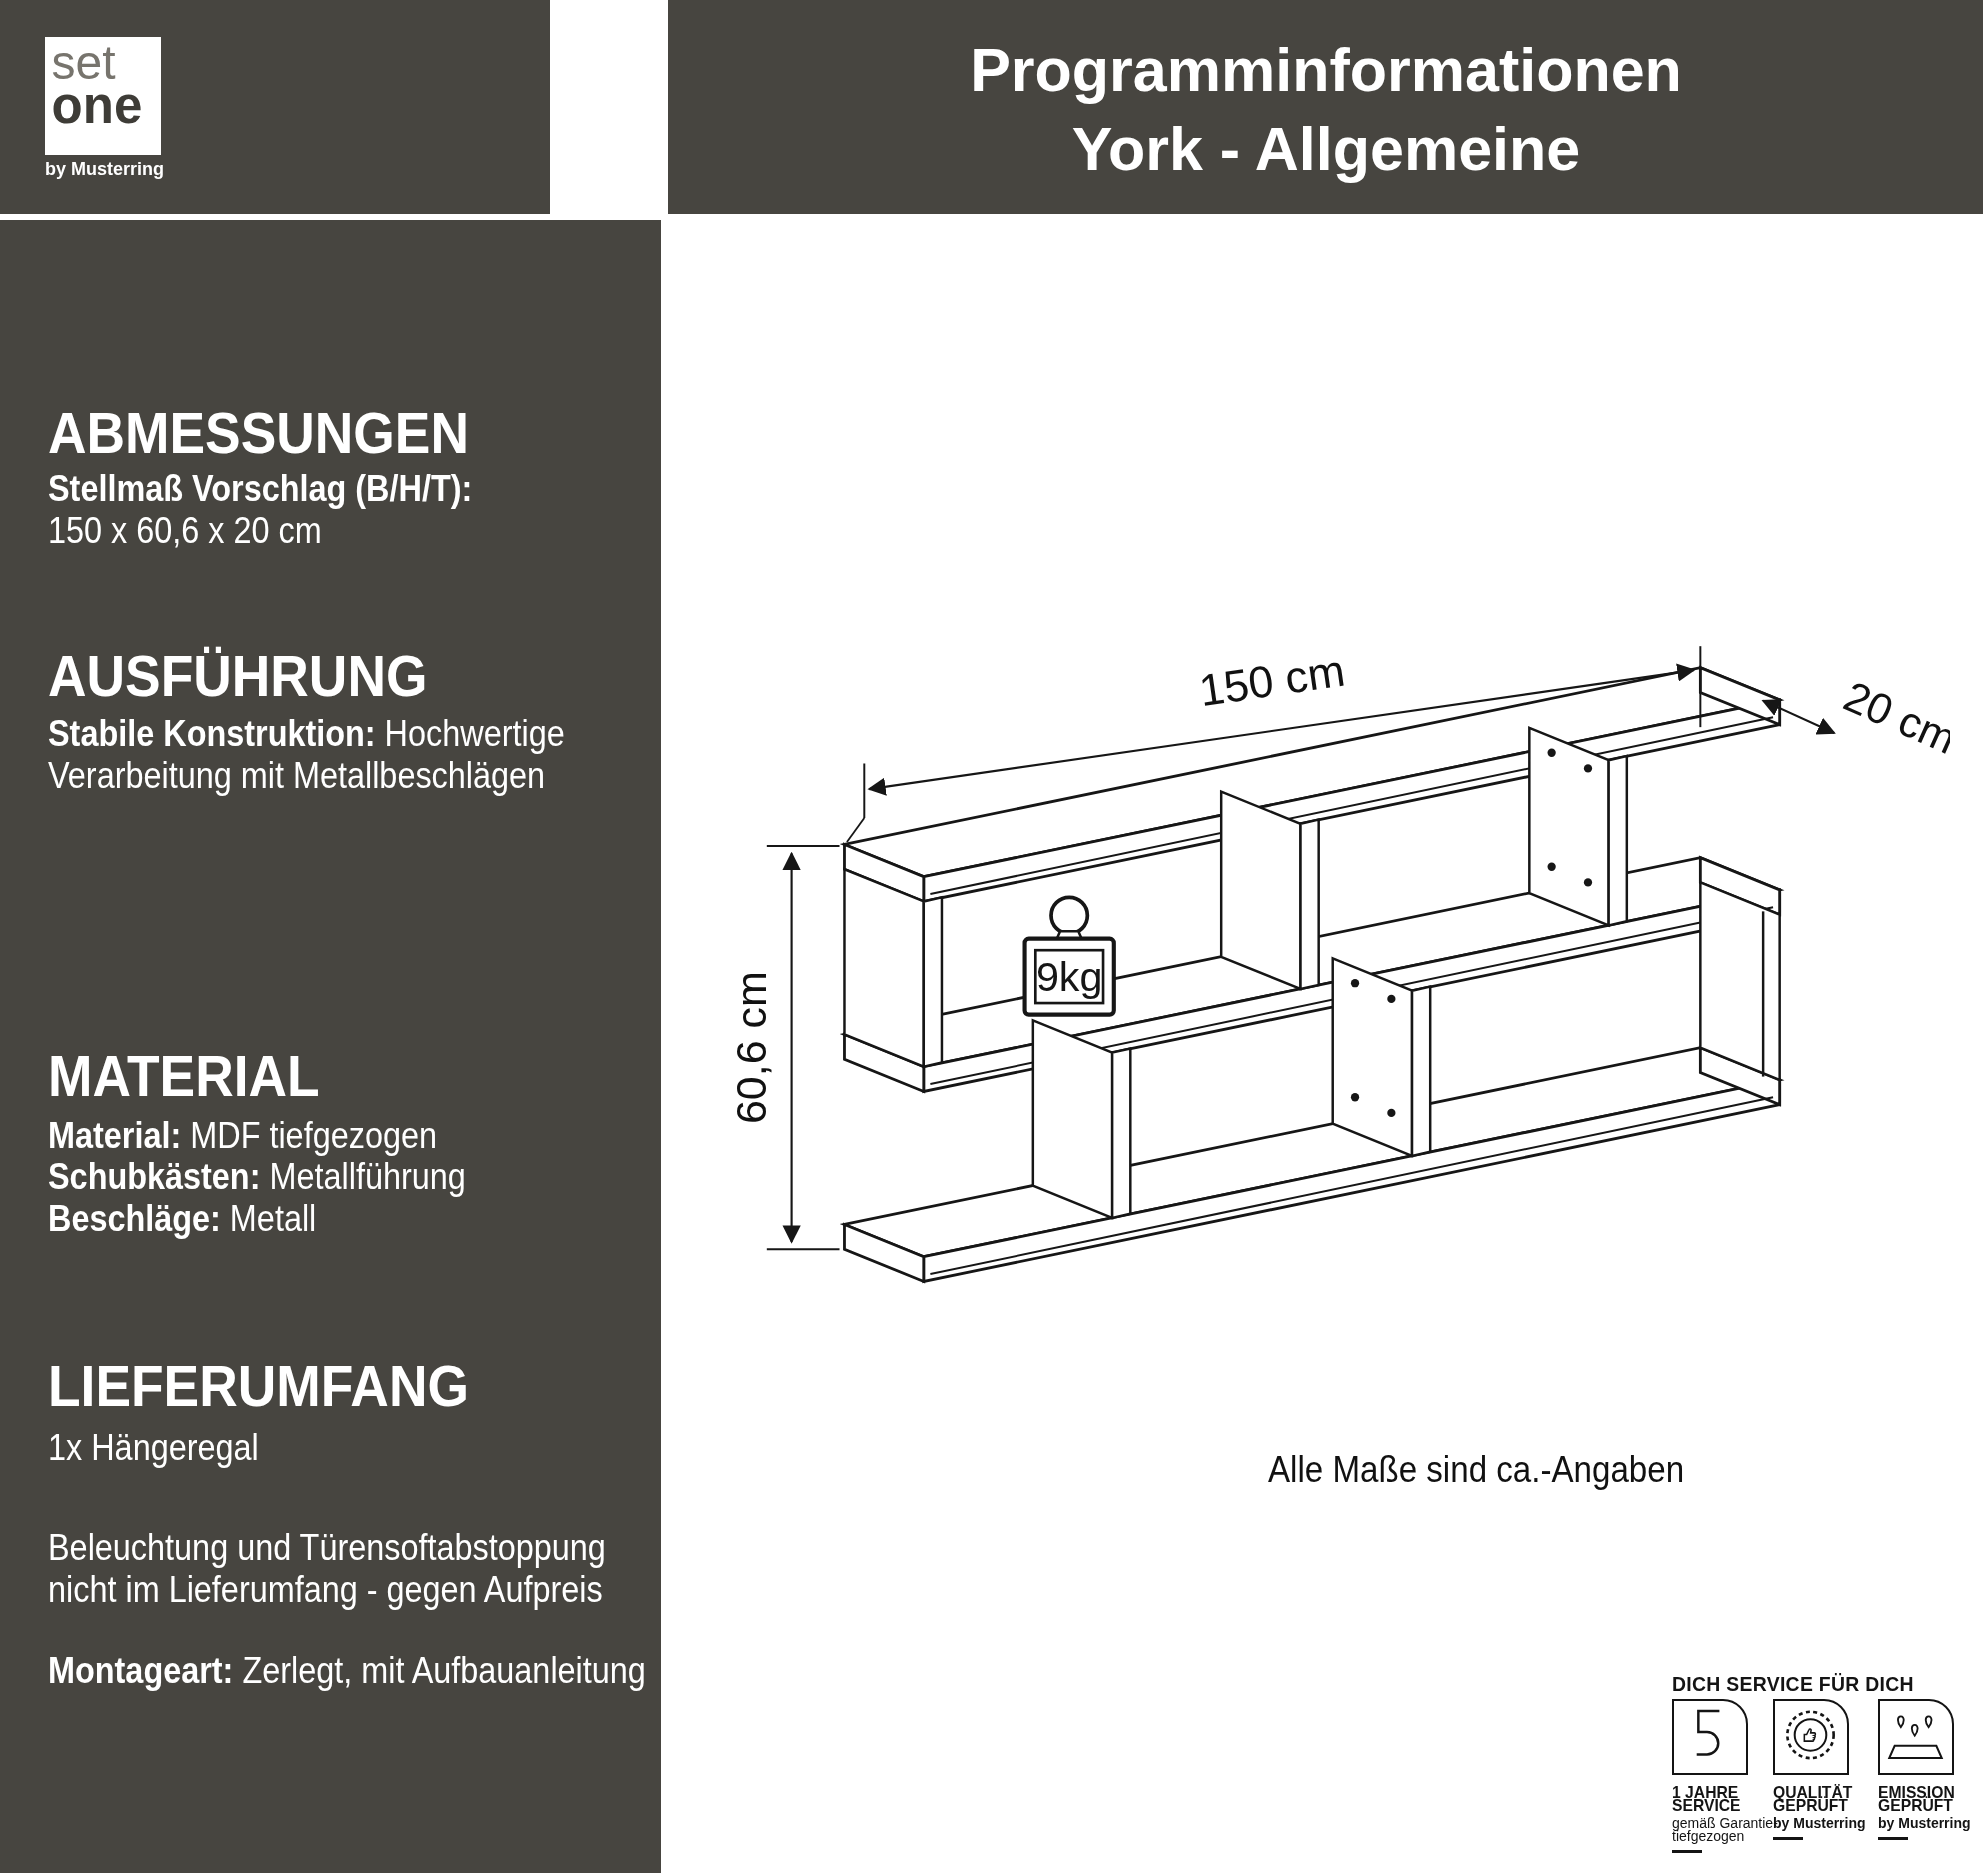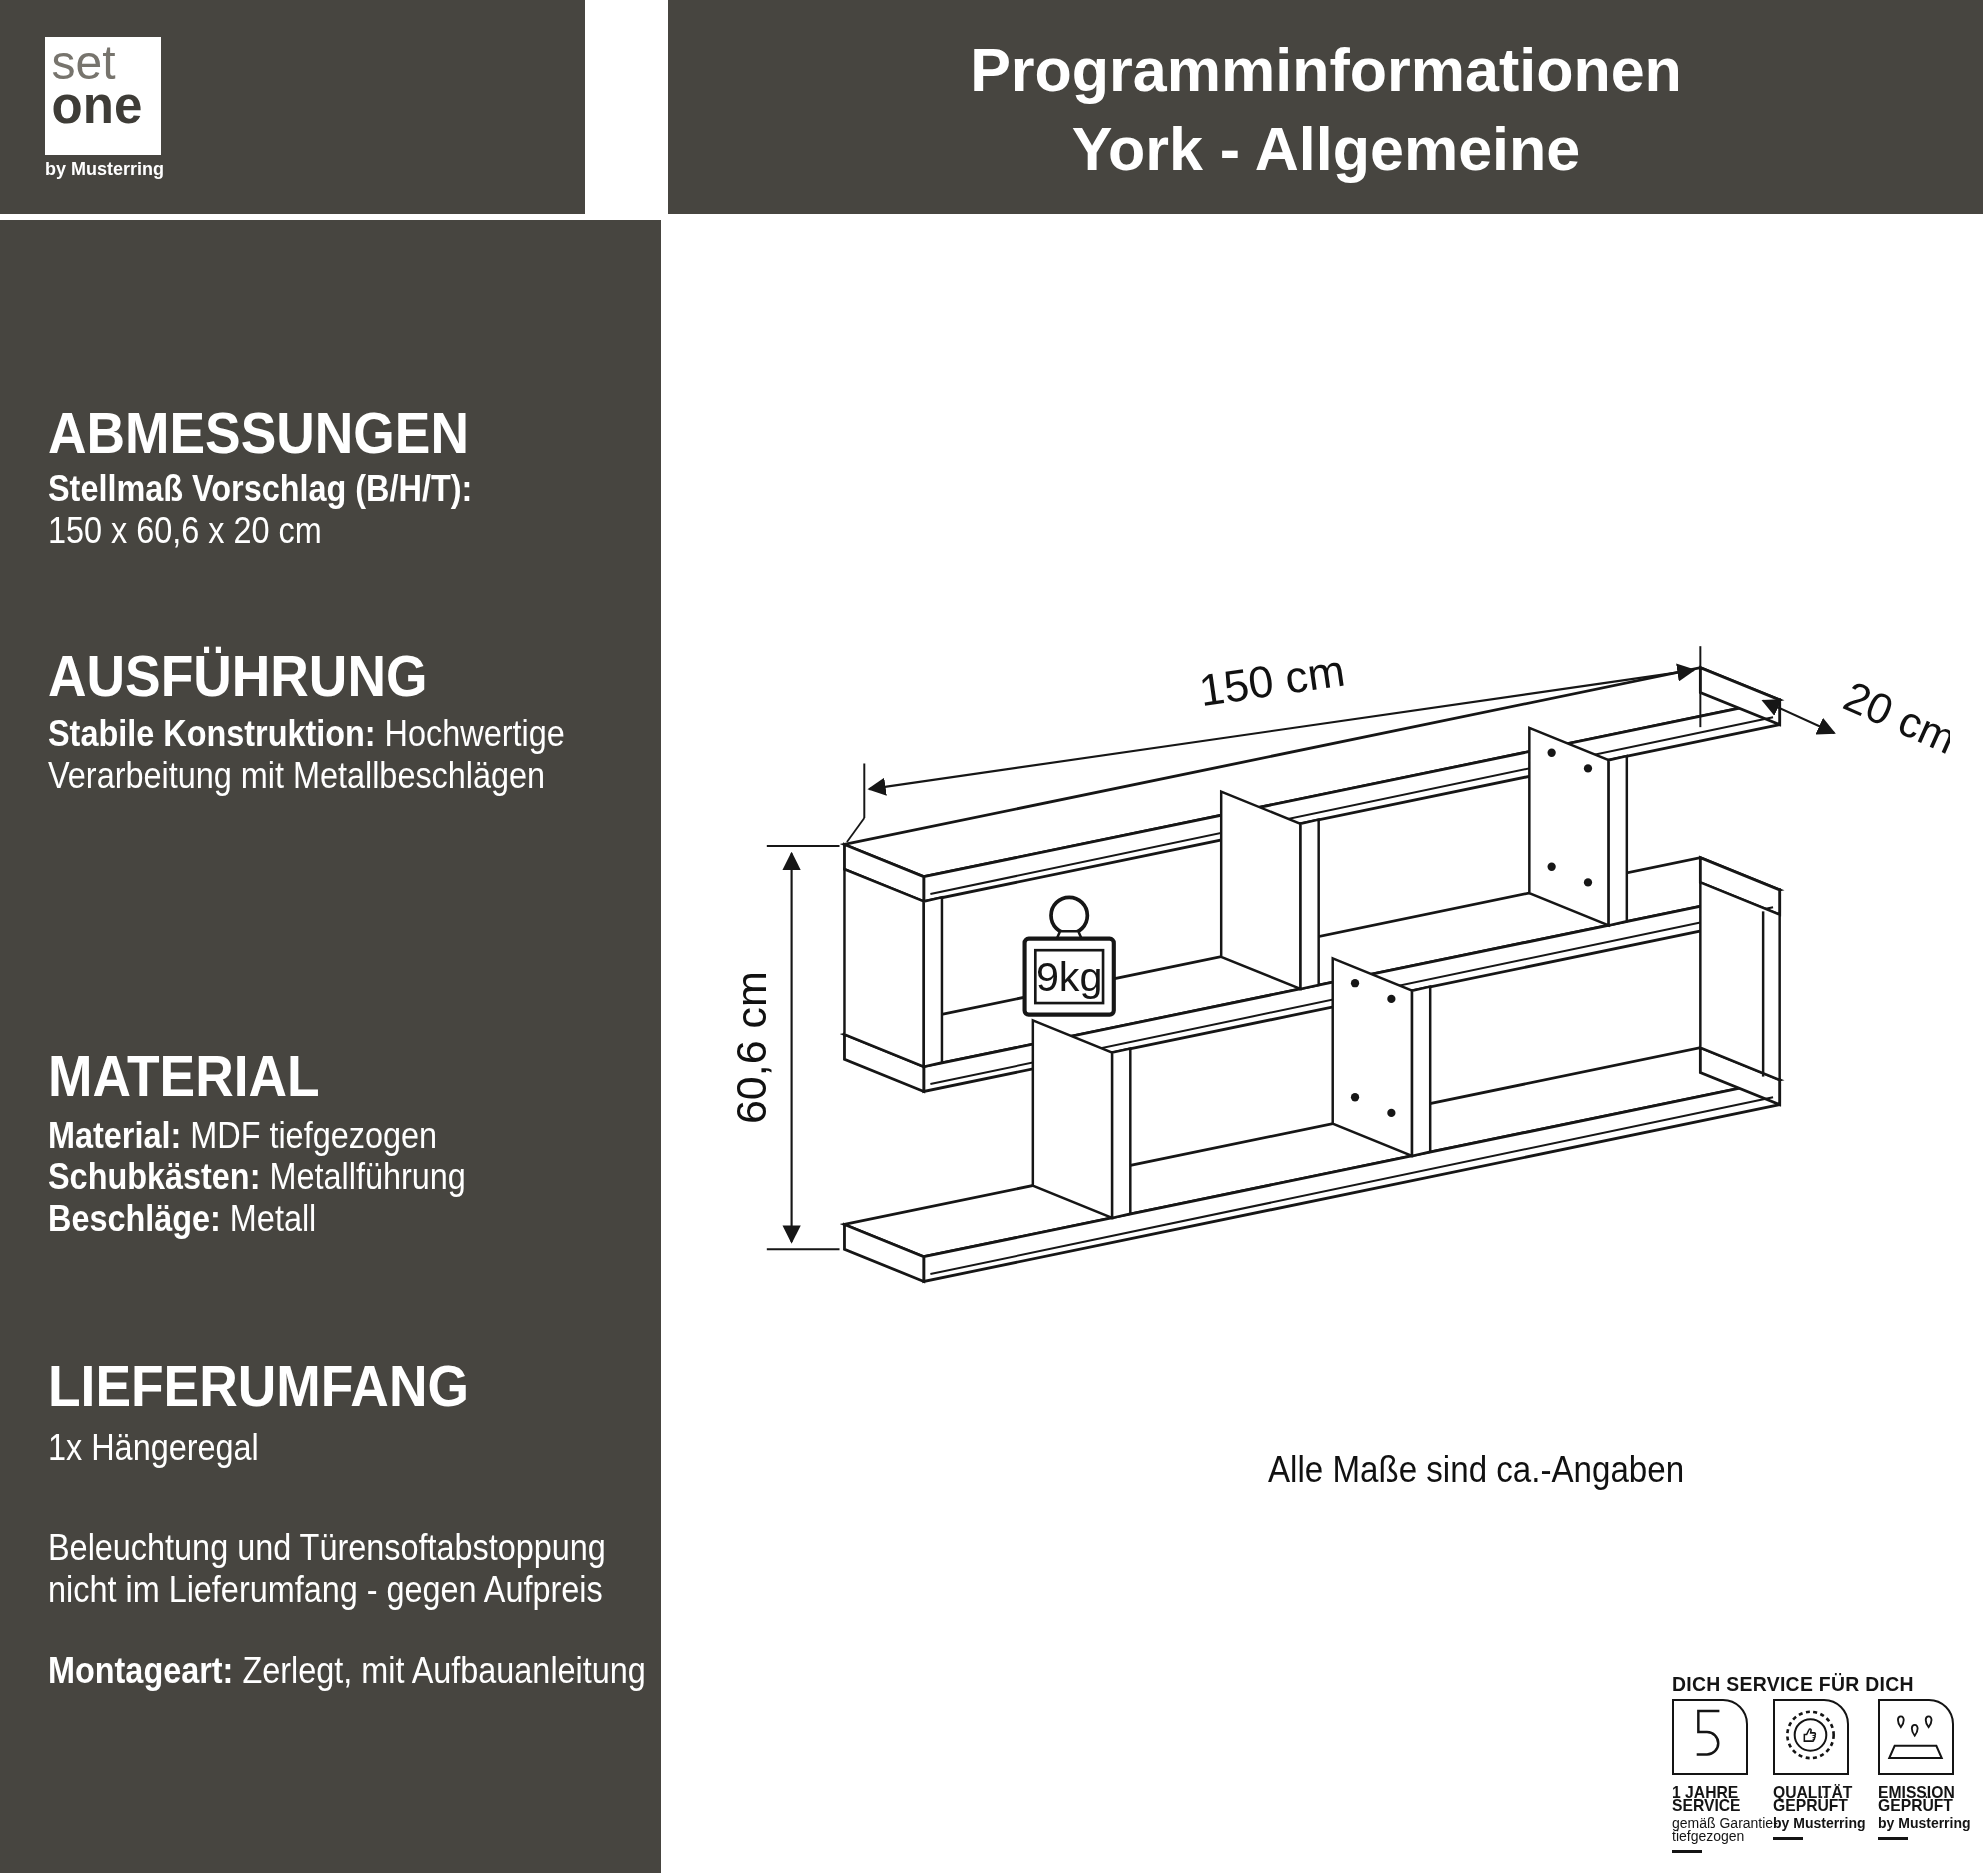--- a/index.html
+++ b/index.html
@@ -1,21 +1,21 @@
 <!DOCTYPE html>
 <html style="font-size:13.2px"><head>
 <meta charset="utf-8">
 <style>
   html,body{margin:0;padding:0;}
   body{
     width:1984px;height:1874px;position:relative;background:#ffffff;
     font-family:"Liberation Sans", sans-serif;color:#161616;overflow:hidden;
   }
   .panel{position:absolute;background:#474540;}
-  #header-left{left:0;top:0;width:550px;height:214px;padding-left:35px;}
+  #header-left{left:0;top:0;width:550px;height:214px;}
   #header-right{left:668px;top:0;width:1316px;height:214px;display:flex;align-items:center;justify-content:center;}
   #sidebar{left:0;top:220px;width:661px;height:1654px;}
   #page-title{color:#ffffff;font-weight:bold;font-size:61px;line-height:79px;text-align:center;padding-top:5px;}
   
   #logo-box{position:absolute;left:45px;top:37px;width:116px;height:118px;background:#ffffff;}
   #logo-set{position:absolute;left:6.6px;top:1.7px;font-size:48px;line-height:48px;color:#77746d;letter-spacing:0px;}
   #logo-one{position:absolute;left:6.6px;top:43px;font-size:51px;line-height:51px;font-weight:bold;color:#3e3c37;}
   #logo-byline{position:absolute;left:45px;top:159px;color:#ffffff;font-weight:bold;font-size:18px;}
   
   .sb{position:absolute;color:#ffffff;transform-origin:left top;white-space:nowrap;}

